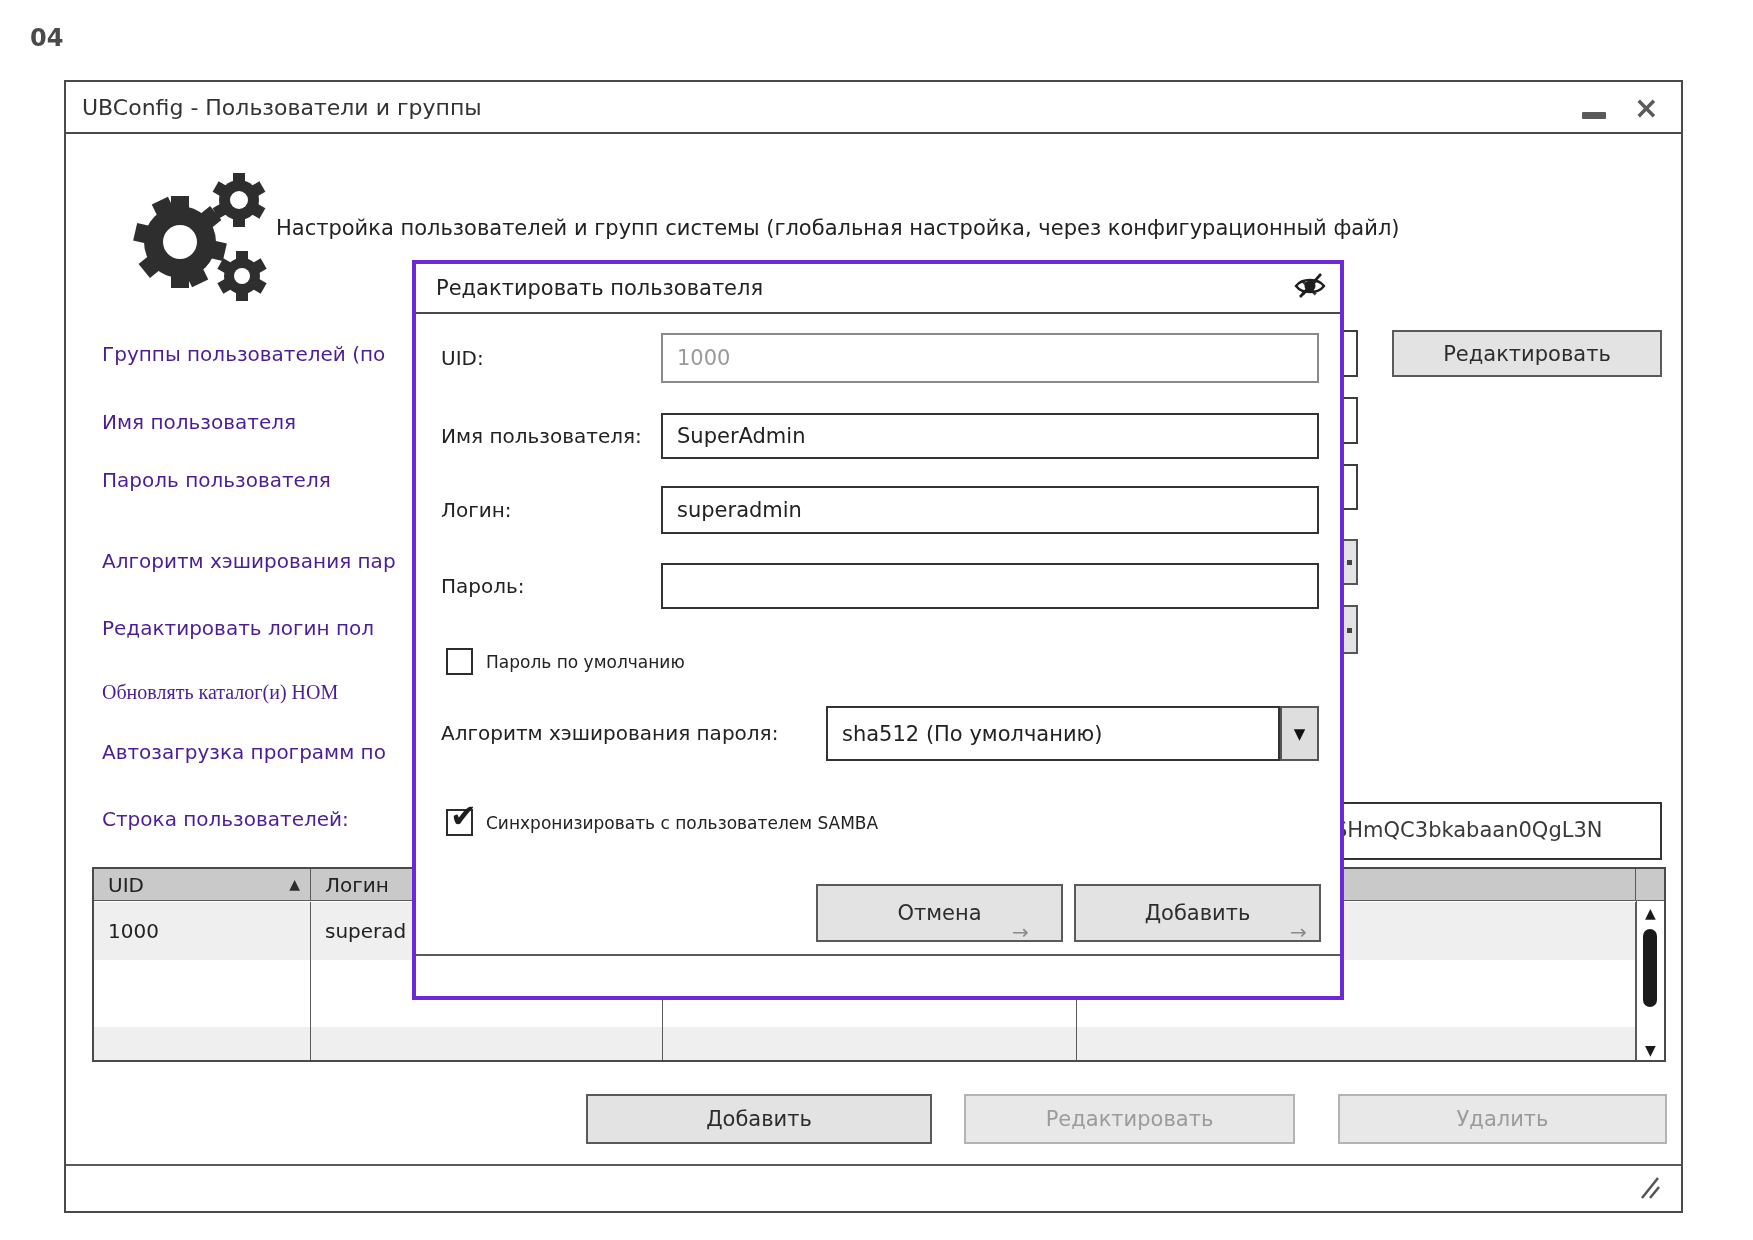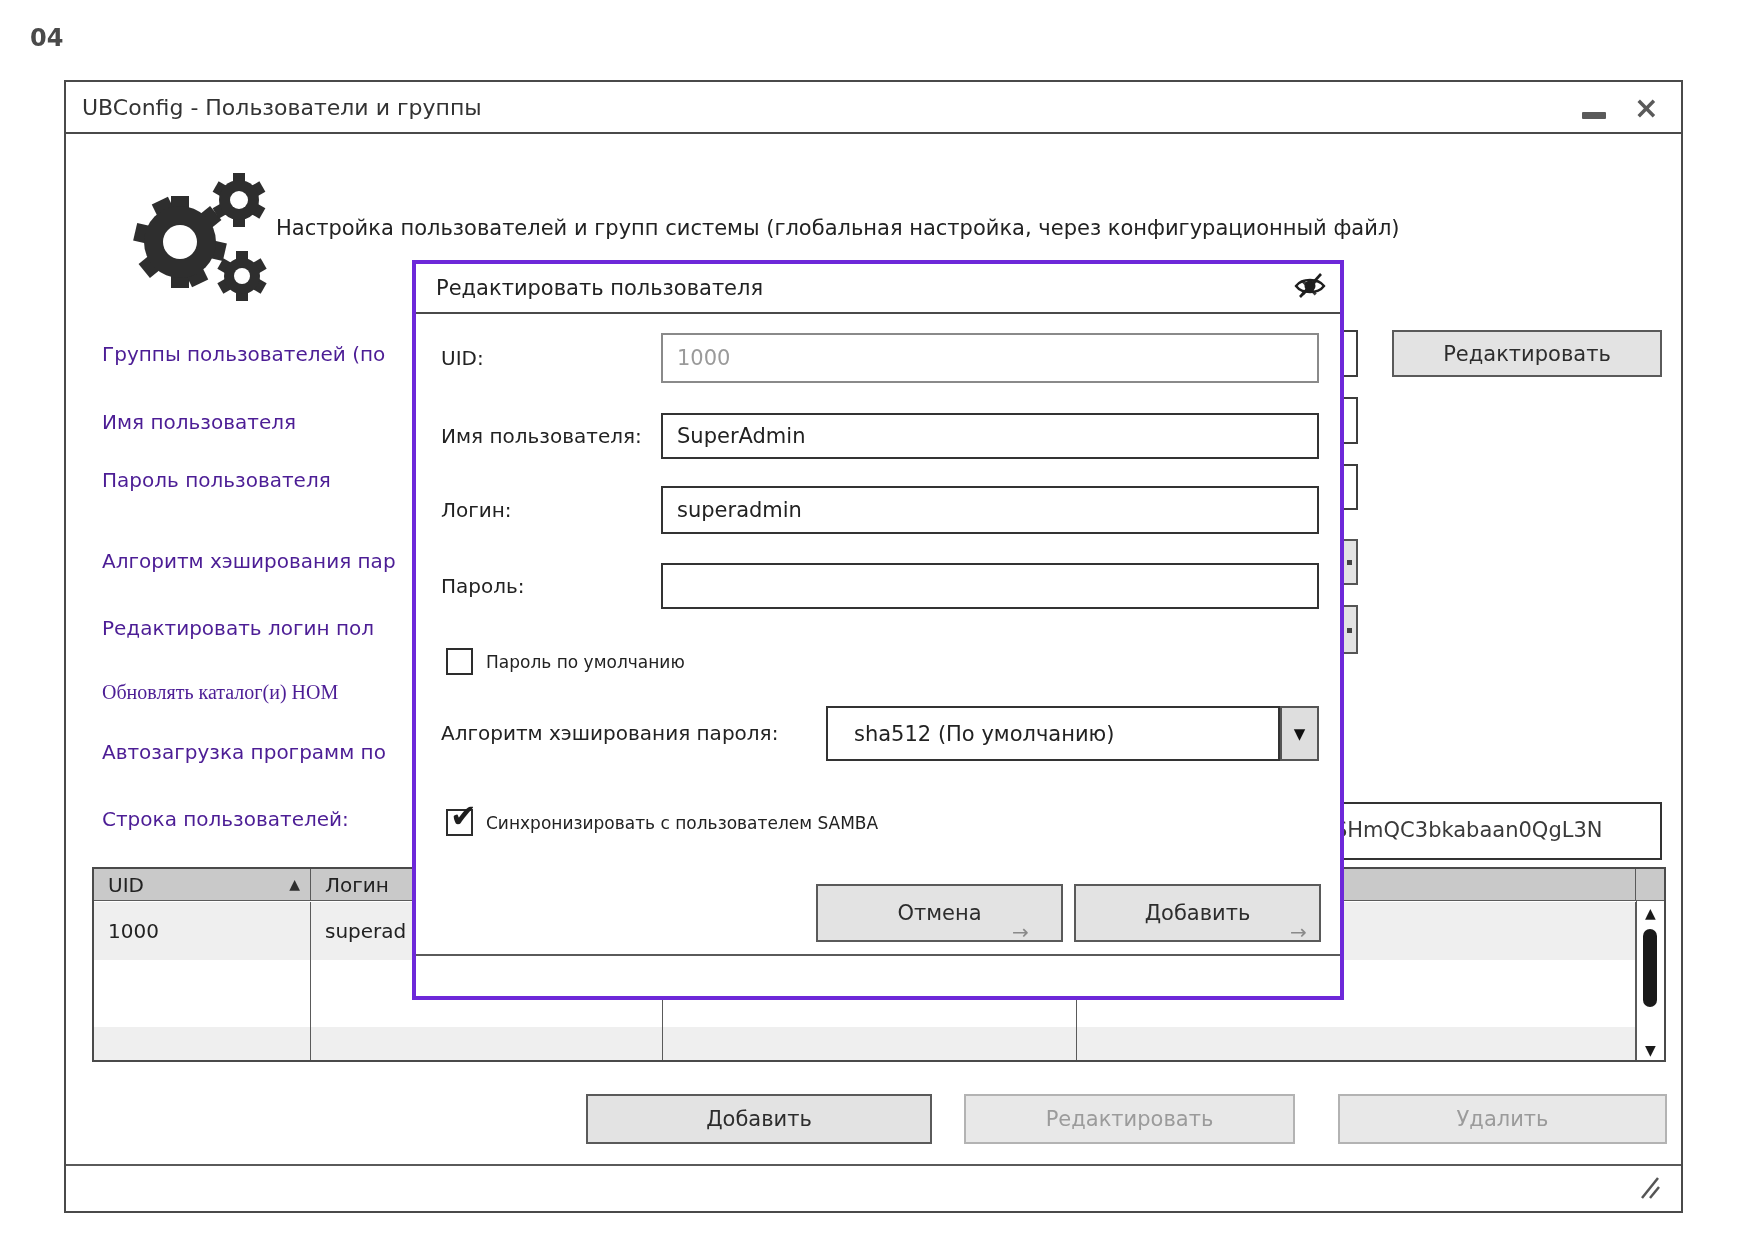--- a/index.html
+++ b/index.html
@@ -76,21 +76,21 @@
   .dlg-input { position:absolute; left:245px; width:658px; background:#fff; border:2px solid #333;
                font-size:21px; display:flex; align-items:center; padding-left:14px; }
   .dlg-input.muted { border-color:#8a8a8a; color:#9a9a9a; }
   .eye { position:absolute; right:12px; top:6px; }
 
   .checkbox { position:absolute; width:27px; height:27px; border:2px solid #2d2d2d; background:#fff; }
   .checkbox .mark { position:absolute; left:2px; top:-14px; font-size:32px; font-weight:bold; color:#1e1e1e; }
   .chk-label { position:absolute; font-size:17px; height:28px; line-height:28px; white-space:nowrap; }
 
   .combo-field { position:absolute; left:410px; top:442px; width:454px; height:55px; border:2px solid #333;
-                 background:#fff; font-size:21px; display:flex; align-items:center; padding-left:26px; }
+                 background:#fff; font-size:21px; display:flex; align-items:center; padding-left:14px; }
   .combo-btn { position:absolute; left:864px; top:442px; width:39px; height:55px; background:#dedede;
                border:2px solid #555; display:flex; align-items:center; justify-content:center; font-size:15px; color:#111; }
 
   .dlg-cancel { position:absolute; left:400px; top:620px; width:247px; height:58px; }
   .dlg-add    { position:absolute; left:658px; top:620px; width:247px; height:58px; }
   .cursor-mark { position:absolute; font-size:20px; color:#8a8a8a; }
   .dlg-sep { position:absolute; left:0; top:690px; width:100%; height:2px; background:#5a5a5a; }
 </style>
 </head>
 <body>

